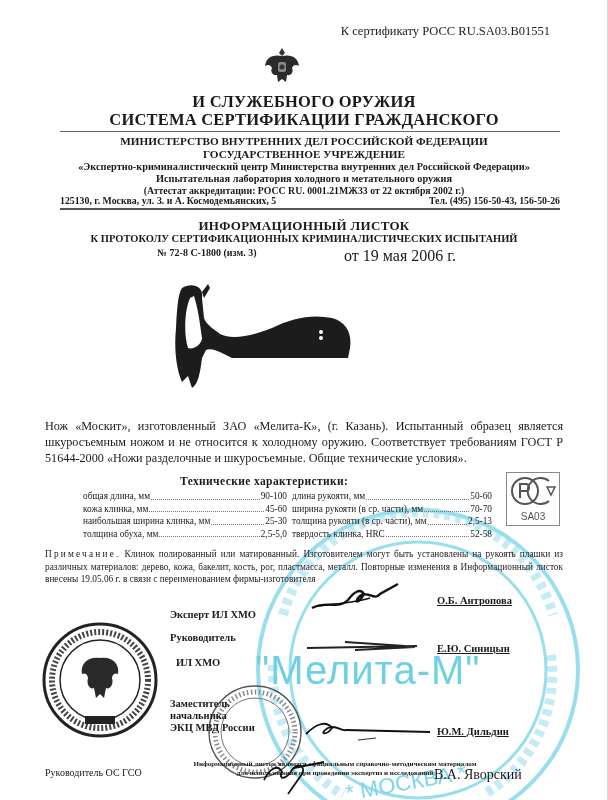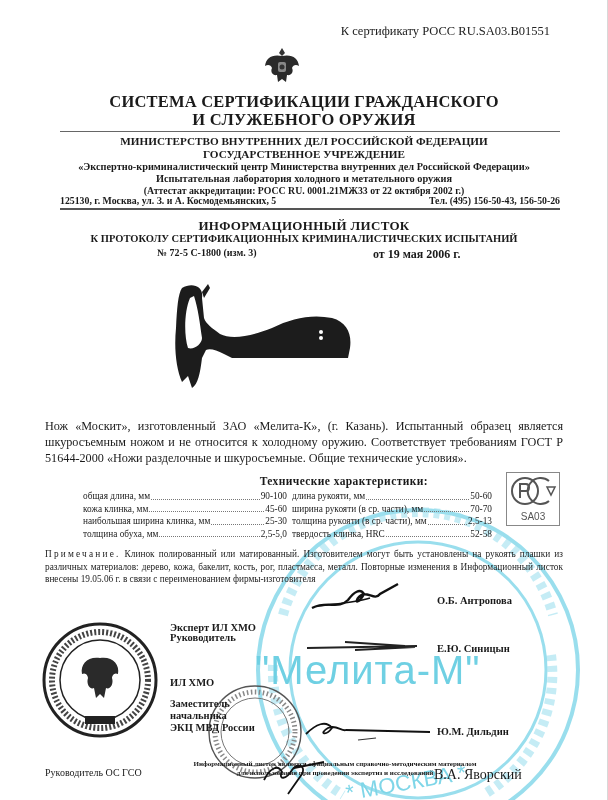--- a/index.html
+++ b/index.html
@@ -13,33 +13,33 @@
   .center { left: 0; width: 608px; text-align: center; white-space: nowrap; }
   .cert-ref { right: 58px; top: 24px; font-size: 12.5px; color: #222; white-space: nowrap; }
   .emblem { left: 262px; top: 44px; width: 40px; height: 42px; }
   .sys-title { top: 93px; font-size: 16.5px; font-weight: bold; letter-spacing: 0.2px; line-height: 18px; }
   .rule { left: 60px; width: 500px; height: 1px; background: #666; }
   .ministry { font-size: 11.2px; font-weight: bold; line-height: 13.5px; }
   .addr-row { left: 60px; width: 500px; top: 195px; font-size: 9.8px; font-weight: bold; display: flex; justify-content: space-between; white-space: nowrap; }
   .info-title { top: 218px; font-size: 13px; font-weight: bold; letter-spacing: 0.3px; }
   .info-sub { top: 233px; font-size: 10.5px; font-weight: bold; }
   .proto-no { left: 157px; top: 247px; font-size: 10px; font-weight: bold; white-space: nowrap; }
-  .proto-date { left: 373px; top: 247px; font-size: 12px; font-weight: bold; white-space: nowrap; }
+  .proto-date { left: 344px; top: 247px; font-size: 16px; font-weight: normal; white-space: nowrap; }
   .knife { left: 172px; top: 278px; width: 200px; height: 122px; }
   .desc { left: 45px; top: 418px; width: 518px; font-size: 12.2px; line-height: 16px; text-align: justify; }
-  .specs-title { top: 475px; left: 180px; width: 248px; text-align: right; font-size: 11.5px; font-weight: bold; letter-spacing: 0.4px; }
+  .specs-title { top: 475px; left: 180px; width: 248px; text-align: left; font-size: 11.5px; font-weight: bold; letter-spacing: 0.4px; }
   .specs-col { font-size: 9.3px; line-height: 12.5px; color: #222; }
   .spec-row { display: flex; white-space: nowrap; }
   .spec-row .lbl { flex: 0 0 auto; }
   .spec-row .dots { flex: 1 1 auto; border-bottom: 1px dotted #777; margin: 0 1px 3px 1px; }
   .spec-row .val { flex: 0 0 auto; }
   .note { left: 45px; top: 548px; width: 518px; font-size: 9.3px; line-height: 12.5px; color: #222; text-align: justify; }
   .note .lead { letter-spacing: 2.2px; }
   .sig-label { font-size: 10.5px; font-weight: bold; line-height: 12.5px; white-space: nowrap; }
-  .sig-name { font-size: 10.5px; font-weight: bold; white-space: nowrap; }
+  .sig-name { font-size: 10.5px; font-weight: bold; white-space: nowrap; text-decoration: underline; }
   .footer-small { left: 170px; top: 760px; width: 330px; font-size: 7px; line-height: 9px; font-weight: bold; text-align: center; }
   .footer-head { left: 45px; top: 767px; font-size: 10px; white-space: nowrap; }
   .footer-name { left: 434px; top: 767px; font-size: 14px; white-space: nowrap; }
   .rst-box { left: 506px; top: 472px; width: 52px; height: 52px; border: 1px solid #888; }
   .stamp-blue { left: 233px; top: 505px; width: 370px; height: 330px; }
   .stamp-left { left: 40px; top: 620px; width: 120px; height: 120px; }
   .stamp-mid { left: 205px; top: 680px; width: 100px; height: 105px; }
   .sig-svg { position: absolute; }
   .melita { left: 255px; top: 648px; font-size: 40px; color: #6fd0e3; font-family: "Liberation Sans", "DejaVu Sans", sans-serif; white-space: nowrap; letter-spacing: 1px; }
 </style>
@@ -61,40 +61,40 @@
 <div class="abs cert-ref">К сертификату РОСС RU.SA03.B01551</div>
 
 <svg class="abs emblem" viewBox="0 0 40 42">
   <path d="M20 4 L23 9 L20 12 L17 9 Z" fill="#333"></path>
   <path d="M20 12 C10 10 4 14 3 22 C6 20 9 21 10 24 C8 28 11 32 15 31 L16 38 L20 35 L24 38 L25 31 C29 32 32 28 30 24 C31 21 34 20 37 22 C36 14 30 10 20 12 Z" fill="#2a2a2a"></path>
   <rect x="16" y="18" width="8" height="10" rx="2" fill="#888"></rect>
   <circle cx="20" cy="23" r="2.5" fill="#333"></circle>
 </svg>
 
 <div class="abs center sys-title">
+  <div>И СЛУЖЕБНОГО ОРУЖИЯ</div>
   <div>СИСТЕМА СЕРТИФИКАЦИИ ГРАЖДАНСКОГО</div>
-  <div>И СЛУЖЕБНОГО ОРУЖИЯ</div>
 </div>
 
 <div class="abs rule" style="top:131px;"></div>
 
 <div class="abs center ministry" style="top:135px;">МИНИСТЕРСТВО ВНУТРЕННИХ ДЕЛ РОССИЙСКОЙ ФЕДЕРАЦИИ</div>
 <div class="abs center ministry" style="top:148px;">ГОСУДАРСТВЕННОЕ УЧРЕЖДЕНИЕ</div>
 <div class="abs center ministry" style="top:160px;font-size:10.3px;">«Экспертно-криминалистический центр Министерства внутренних дел Российской Федерации»</div>
 <div class="abs center ministry" style="top:172px;font-size:10.3px;">Испытательная лаборатория холодного и метательного оружия</div>
 <div class="abs center ministry" style="top:184px;font-size:9.8px;">(Аттестат аккредитации: РОСС RU. 0001.21МЖ33 от 22 октября 2002 г.)</div>
 <div class="abs addr-row">
   <span>125130, г. Москва, ул. З. и А. Космодемьянских, 5</span>
   <span>Тел. (495) 156-50-43, 156-50-26</span>
 </div>
 <div class="abs rule" style="top:208px;height:2px;background:#555;"></div>
 
 <div class="abs center info-title">ИНФОРМАЦИОННЫЙ ЛИСТОК</div>
 <div class="abs center info-sub">К ПРОТОКОЛУ СЕРТИФИКАЦИОННЫХ КРИМИНАЛИСТИЧЕСКИХ ИСПЫТАНИЙ</div>
-<div class="abs proto-no">№ 72-5  С-1800 (изм. 3)</div>
+<div class="abs proto-no">№ 72-8  С-1800 (изм. 3)</div>
 <div class="abs proto-date">от 19 мая 2006 г.</div>
 
 <svg class="abs knife" viewBox="0 0 200 122">
   <path d="M10 10 C20 4 32 8 30 20 L32 40 C34 46 40 50 48 56 C60 62 80 58 100 50 C120 40 140 36 160 40 C175 44 180 56 178 70 L176 80 L60 80 L52 76 C44 72 38 70 34 72 L30 80 C28 96 26 106 20 110 L16 98 L10 104 C4 90 2 70 4 50 C5 30 6 16 10 10 Z M18 20 C12 34 12 58 16 70 C22 72 30 66 30 60 C28 46 26 30 22 18 Z" fill="#1c1c1c" fill-rule="evenodd"></path>
   <path d="M30 14 L36 6 L38 10 L32 20 Z" fill="#1c1c1c"></path>
   <circle cx="149" cy="54" r="2" fill="#fff"></circle>
   <circle cx="149" cy="60" r="2" fill="#fff"></circle>
 </svg>
 
 <div class="abs desc">Нож «Москит», изготовленный ЗАО «Мелита-К», (г. Казань). Испытанный образец является шкуросъемным ножом и не относится к холодному оружию. Соответствует требованиям ГОСТ Р 51644-2000 «Ножи разделочные и шкуросъемные. Общие технические условия».</div>
@@ -152,29 +152,29 @@
     <path d="M13 25 L13 11 L19 11 C23 11 23 18 19 18 L13 18" fill="none" stroke="#555" stroke-width="2"></path>
     <path d="M40 14 L48 14 L44 22 Z" fill="none" stroke="#555" stroke-width="1.5"></path>
   </svg>
   <div style="text-align:center;font-family:'Liberation Sans',sans-serif;font-size:10px;color:#555;margin-top:-2px;">SA03</div>
 </div>
 
 <div class="abs note">
   <span class="lead">Примечание.</span><span> Клинок полированный или матированный. Изготовителем могут быть установлены на рукоять плашки из различных материалов: дерево, кожа, бакелит, кость, рог, пластмасса, металл. Повторные изменения в Информационный листок внесены 19.05.06 г. в связи с переименованием фирмы-изготовителя</span>
 </div>
 
-<div class="abs sig-label" style="left:170px;top:622px;">Эксперт ИЛ ХМО</div>
+<div class="abs sig-label" style="left:170px;top:609px;">Эксперт ИЛ ХМО</div>
 <svg class="sig-svg" style="left:308px;top:582px;" width="100" height="32" viewBox="0 0 100 32">
   <path d="M4 26 C20 18 30 28 40 18 C46 10 52 6 56 12 C52 20 46 22 50 16 C58 6 66 20 72 12 L90 2" fill="none" stroke="#111" stroke-width="2.4"></path>
   <path d="M10 24 C30 22 50 20 62 16" fill="none" stroke="#111" stroke-width="1.6"></path>
 </svg>
 <div class="abs sig-name" style="left:437px;top:595px;">О.Б. Антропова</div>
 
 <div class="abs sig-label" style="left:170px;top:632px;">Руководитель</div>
-<div class="abs sig-label" style="left:170px;top:657px;margin-top:20px;">ИЛ ХМО</div>
+<div class="abs sig-label" style="left:176px;top:657px;">ИЛ ХМО</div>
 <svg class="sig-svg" style="left:305px;top:638px;" width="115" height="16" viewBox="0 0 115 16">
   <path d="M2 10 L112 8 M40 4 L100 8 M50 12 L110 9" fill="none" stroke="#222" stroke-width="1.8"></path>
 </svg>
 <div class="abs sig-name" style="left:437px;top:643px;">Е.Ю. Синицын</div>
 
 <svg class="abs stamp-left" viewBox="0 0 120 120">
   <circle cx="60" cy="60" r="56" fill="none" stroke="#222" stroke-width="3"></circle>
   <circle cx="60" cy="60" r="40" fill="none" stroke="#222" stroke-width="1.5"></circle>
   <circle cx="60" cy="60" r="48" fill="none" stroke="#444" stroke-width="6" stroke-dasharray="2 2"></circle>
   <path d="M60 38 C48 36 40 44 42 54 C46 52 48 56 48 58 C46 64 50 70 54 68 L56 78 L60 74 L64 78 L66 68 C70 70 74 64 72 58 C72 56 74 52 78 54 C80 44 72 36 60 38 Z" fill="#2a2a2a"></path>

